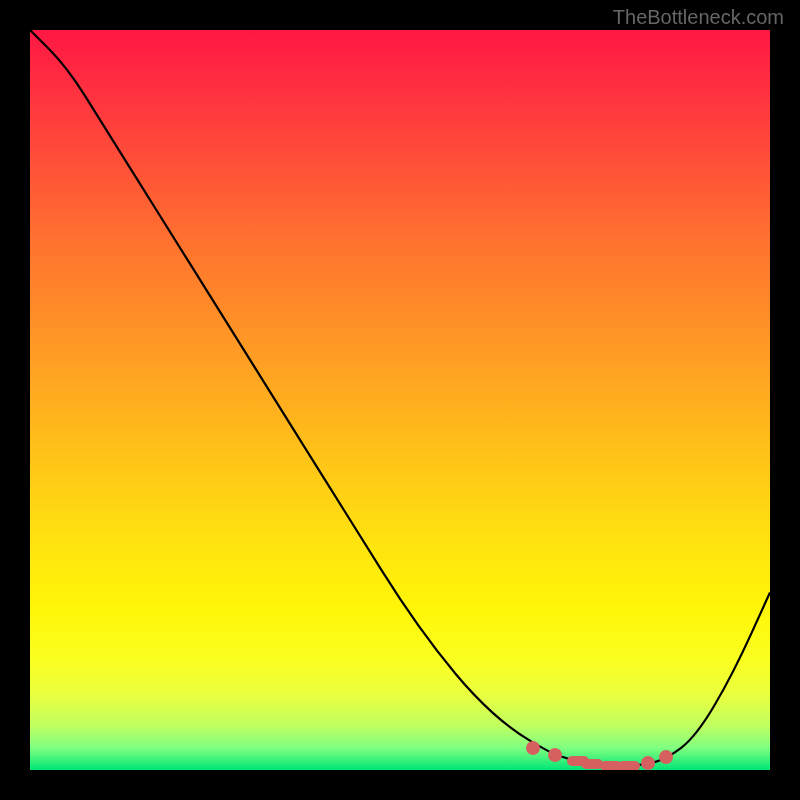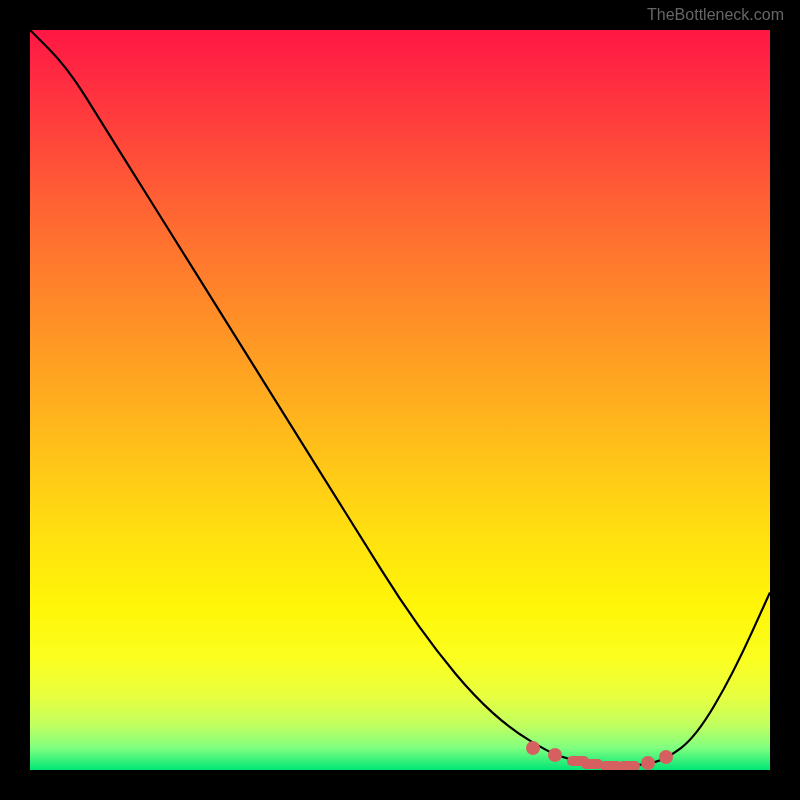--- a/index.html
+++ b/index.html
@@ -9,21 +9,21 @@
       background: #000;
       position: relative;
       overflow: hidden;
       font-family: Arial, sans-serif;
     }
     .watermark {
       position: absolute;
       top: 6px;
       right: 16px;
       color: #666;
-      font-size: 16px;
+      font-size: 20px;
       font-weight: 500;
       z-index: 10;
     }
     .chart-area {
       position: absolute;
       left: 30px;
       top: 30px;
       width: 740px;
       height: 740px;
       overflow: hidden;

